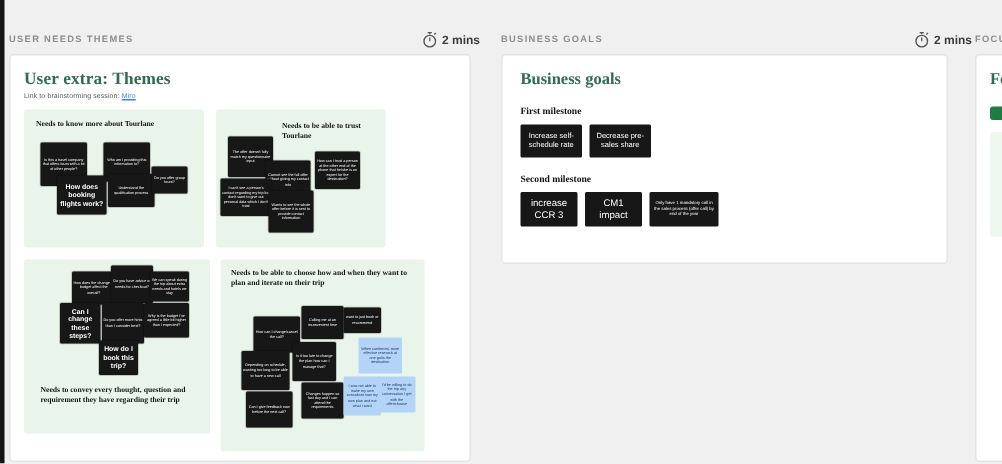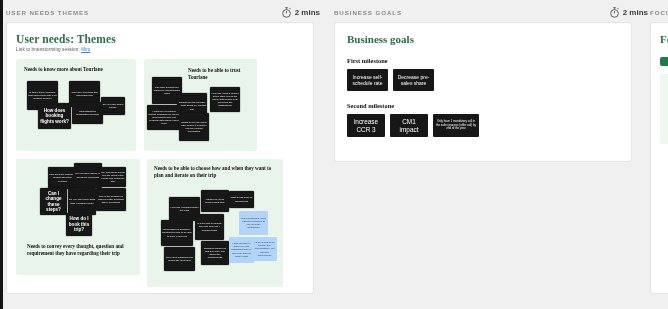--- a/index.html
+++ b/index.html
@@ -10,21 +10,21 @@
     -webkit-font-smoothing:antialiased;
   }
   .board{
     position:relative;width:668px;height:309px;
     display:flex;align-items:flex-start;gap:0;
   }
   
   .col{ position:relative; flex:0 0 auto; }
   .col-header{
     height:20px;display:flex;align-items:center;
-    padding:2px 0 0 0;
+    padding:16px 0 0 0;
   }
   .col-title{
     font-size:6.2px;letter-spacing:.9px;color:#8c8c8c;
     text-transform:uppercase;font-weight:600;white-space:nowrap;
   }
   .timer{
     display:flex;align-items:center;gap:3px;margin-left:auto;
     padding-right:6px;
   }
   .timer-label{font-size:8px;font-weight:700;color:#3a3a3a;white-space:nowrap;}
@@ -110,21 +110,21 @@
           <line x1="12" y1="1.6" x2="12" y2="4" stroke="#555" stroke-width="2"></line>
           <line x1="18.6" y1="4.4" x2="21" y2="2" stroke="#555" stroke-width="2"></line>
           <circle cx="12" cy="14" r="8.4" fill="none" stroke="#555" stroke-width="2"></circle>
           <line x1="12" y1="14" x2="12" y2="8.6" stroke="#555" stroke-width="1.8"></line>
         </svg>
         <span class="timer-label">2 mins</span>
       </div>
     </div>
 
     <div class="panel panel-1">
-      <h1 class="h-main">User needs: Themes</h1>
+      <h1 class="h-main">User extra: Themes</h1>
       <p class="sub-line">
         <span>Link to brainstorming session: </span><a class="sub-link" href="#">Miro</a>
       </p>
 
       <div class="grid">
 
         <div class="tcard" style="left:0;top:0;width:120px;height:92px;">
           <div class="tcard-title" style="left:8px;top:7px;width:106px;">Needs to know more about Tourlane</div>
           <div class="note" style="left:11px;top:22px;width:31px;height:29px;">Is this a travel company that offers tours with a lot of other people?</div>
           <div class="note" style="left:53px;top:22px;width:31px;height:26px;">Who am I providing this information to?</div>

